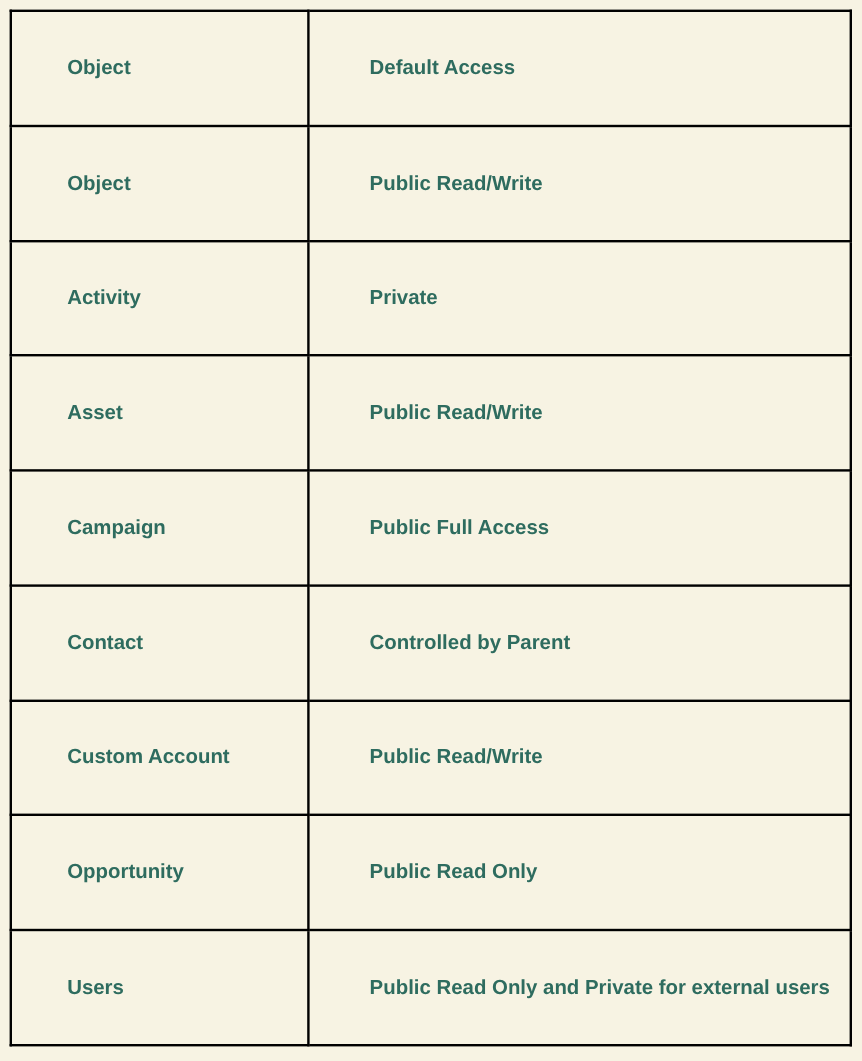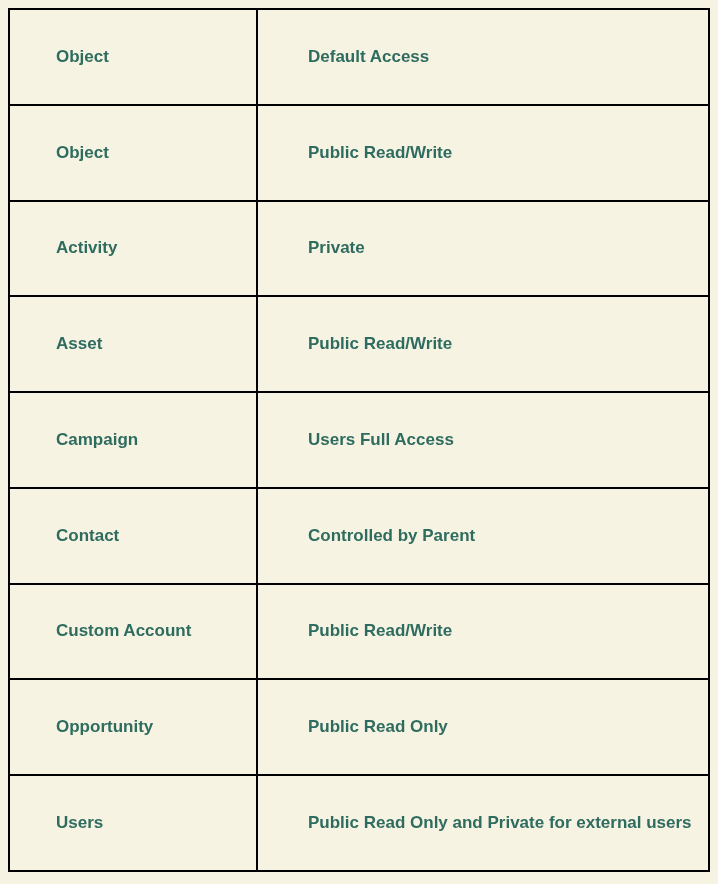--- a/index.html
+++ b/index.html
@@ -59,21 +59,21 @@
       <tr>
         <td class="col-object">Activity</td>
         <td class="col-access">Private</td>
       </tr>
       <tr>
         <td class="col-object">Asset</td>
         <td class="col-access">Public Read/Write</td>
       </tr>
       <tr>
         <td class="col-object">Campaign</td>
-        <td class="col-access">Users Full Access</td>
+        <td class="col-access">Public Full Access</td>
       </tr>
       <tr>
         <td class="col-object">Contact</td>
         <td class="col-access">Controlled by Parent</td>
       </tr>
       <tr>
         <td class="col-object">Custom Account</td>
         <td class="col-access">Public Read/Write</td>
       </tr>
       <tr>

